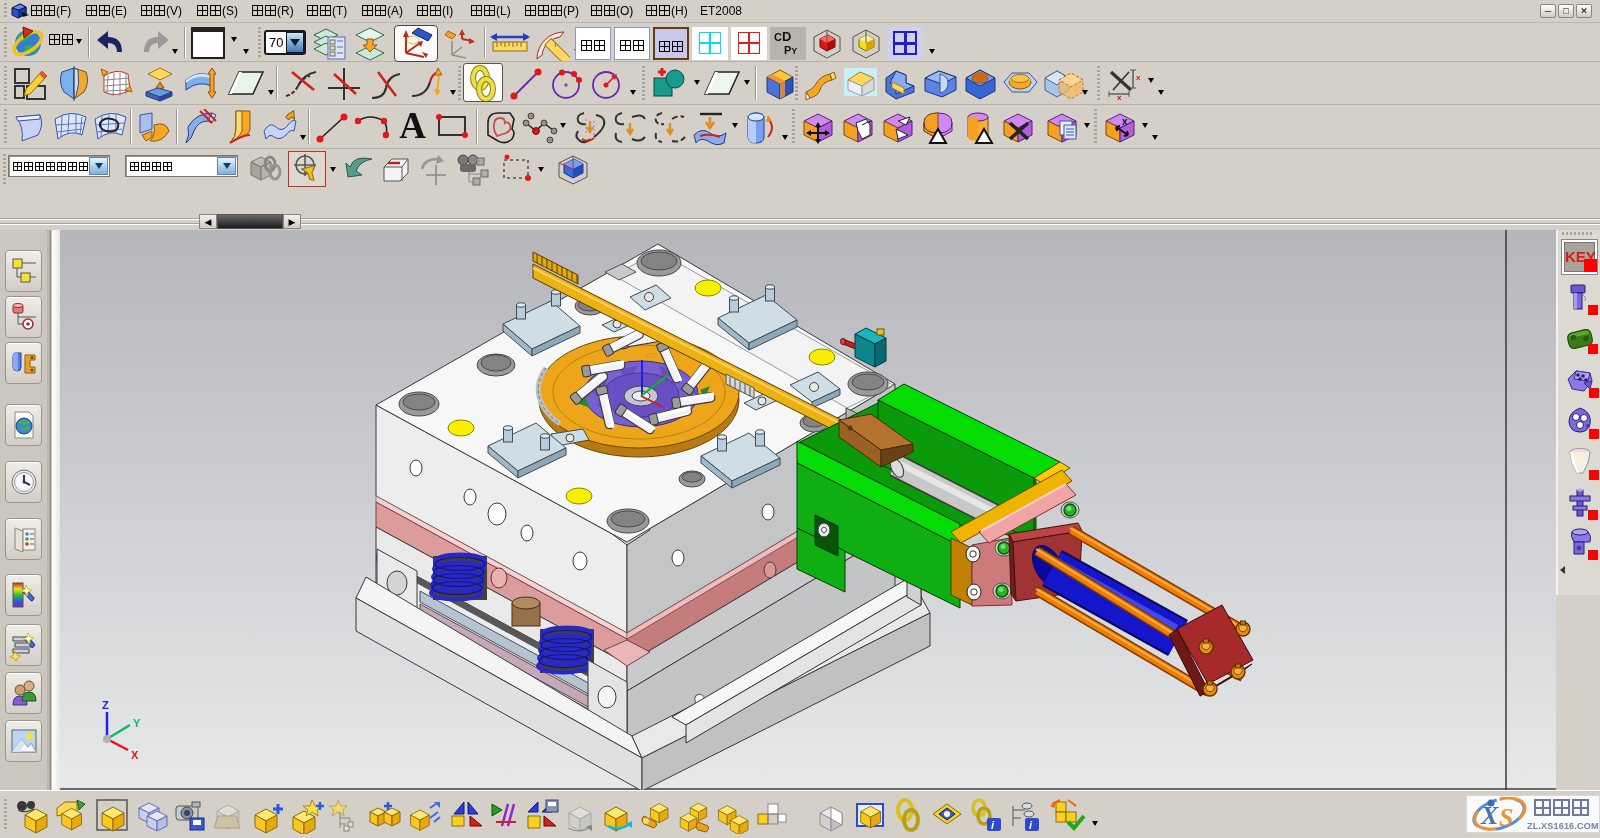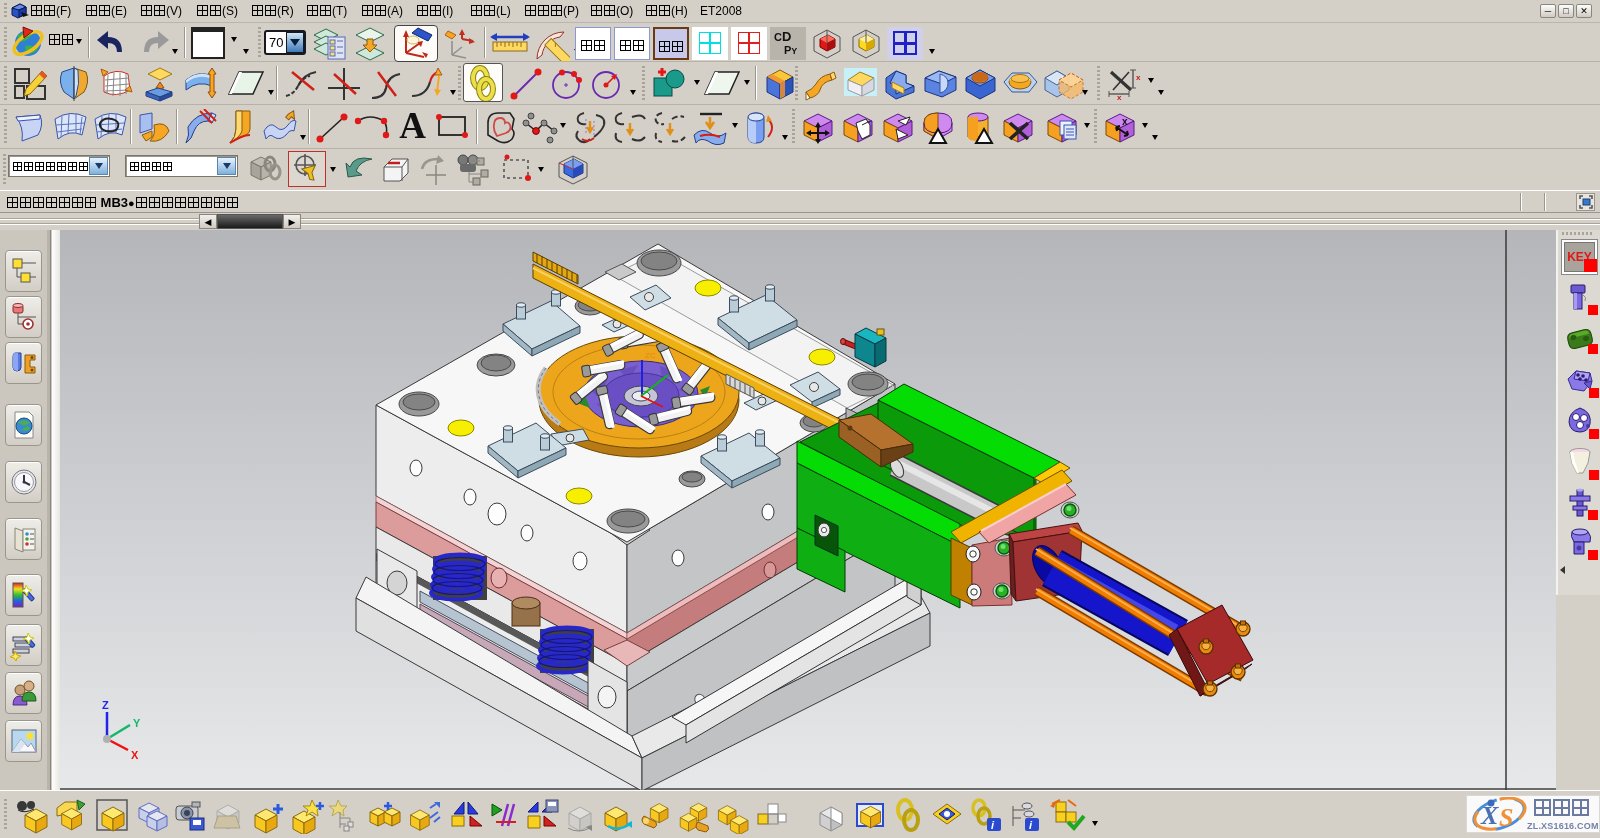--- a/index.html
+++ b/index.html
@@ -597,31 +597,20 @@
         <circle cx="8" cy="4" r="2.5" fill="#e01818"></circle>
       </svg>
 <div class="dar" style="left:538px;top:18px;"></div>
 <svg class="abs" style="left:554px;top:2px" width="38" height="38" viewBox="0 0 38 38">
         <polygon points="5,12 19,5 33,12 33,26 19,33 5,26" fill="none" stroke="#555"></polygon>
         <polygon points="10,13 20,8 29,13 29,22 19,27 10,22" fill="#3a6ae0" stroke="#1a3480"></polygon>
         <polygon points="10,13 20,8 29,13 19,18" fill="#7a9ef0"></polygon>
         <polygon points="19,18 29,13 29,22 19,27" fill="#2a4ab8"></polygon>
         <line x1="19" y1="5" x2="19" y2="18" stroke="#555"></line>
         <line x1="5" y1="12" x2="19" y2="18" stroke="#c03038"></line>
-      </svg>
-</div>
-<div id="prompt">
-<div class="abs" style="left:6px;top:4px;font-size:13px;font-weight:bold;">
-<i class="k b"></i><i class="k b"></i><i class="k b"></i><i class="k b"></i><i class="k b"></i><i class="k b"></i><i class="k b"></i>&nbsp;MB3<span style="font-size:11px">●</span><i class="k b"></i><i class="k b"></i><i class="k b"></i><i class="k b"></i><i class="k b"></i><i class="k b"></i><i class="k b"></i><i class="k b"></i></div>
-<div class="sep" style="left:1520px;top:2px;height:18px;"></div>
-<div class="sep" style="left:1544px;top:2px;height:18px;"></div>
-<div class="abs" style="left:1576px;top:2px;width:19px;height:18px;background:#e8e5df;border:1px solid #9a968c;"></div>
-<svg class="abs" style="left:1579px;top:4px" width="14" height="14" viewBox="0 0 14 14">
-        <path d="M1 4 L1 1 L4 1 M10 1 L13 1 L13 4 M13 10 L13 13 L10 13 M4 13 L1 13 L1 10" fill="none" stroke="#555" stroke-width="1.6"></path>
-        <rect x="4" y="4" width="7" height="6" fill="#3a78c8" stroke="#16447a"></rect>
       </svg>
 </div>
 <div id="strip">
 <div class="abs" style="left:0;top:5px;width:1600px;height:2px;border-top:1px solid #a8a49c;border-bottom:1px solid #fff;"></div>
 <div class="abs" style="left:0;top:10px;width:1600px;height:2px;border-top:1px solid #a8a49c;border-bottom:1px solid #fff;"></div>
 <div class="abs" style="left:199px;top:1px;width:18px;height:15px;background:linear-gradient(#f2f0ec,#cfcbc3);border:1px solid #8a867c;text-align:center;font-size:9px;line-height:14px;">◀</div>
 <div class="abs" style="left:217px;top:1px;width:66px;height:15px;background:linear-gradient(#6a6a6a,#1a1a1a);border:1px solid #555;"></div>
 <div class="abs" style="left:283px;top:1px;width:18px;height:15px;background:linear-gradient(#f2f0ec,#cfcbc3);border:1px solid #8a867c;text-align:center;font-size:9px;line-height:14px;">▶</div>
 </div>
 <div id="main">
@@ -1032,21 +1021,21 @@
           <circle cx="21" cy="11" r="3.5" fill="#ffe030"></circle>
           <polygon points="3,27 12,14 19,22 22,18 27,27" fill="#f8f8fc" stroke="#99a"></polygon>
           <polygon points="3,27 12,14 16,19 10,27" fill="#d8e4f0"></polygon>
         </svg>
       </div>
 </div>
 <div id="rightbar">
 <div class="abs" style="left:1556px;top:230px;width:44px;height:365px;background:#dcd9d3;border-left:2px solid #f4f2ee;"></div>
 <div class="grip" style="left:1562px;top:232px;width:32px;height:3px;background:repeating-linear-gradient(90deg,#a9a49a 0 2px,#dcd9d3 2px 4px);"></div>
 <div class="abs" style="left:1561px;top:239px;width:37px;height:36px;background:#fff;border:1px solid #888;"></div>
-<div class="abs" style="left:1564px;top:242px;width:31px;height:30px;background:#a8a49c;border:1px solid #777;color:#e01818;font-weight:bold;font-size:12px;text-align:center;line-height:28px;">KEY</div>
+<div class="abs" style="left:1564px;top:242px;width:31px;height:30px;background:#a8a49c;border:1px solid #777;color:#e01818;font-weight:bold;font-size:15px;text-align:center;line-height:28px;">KEY</div>
 <div class="rsq" style="left:1584px;top:259px;width:13px;height:13px;"></div>
 <div class="pbtn" style="top:279px;">
         <svg width="30" height="34" viewBox="0 0 30 34">
           <rect x="6" y="4" width="14" height="8" rx="1" fill="#6a5ad0" stroke="#2a1a70"></rect>
           <rect x="9" y="12" width="8" height="16" fill="#7a6ae0" stroke="#2a1a70"></rect>
           <path d="M9 12 L12 12 L12 28 L9 28 Z" fill="#a89af4"></path>
           <path d="M18 14 Q22 16 20 20" fill="none" stroke="#8a8a8a"></path>
         </svg>
         <div class="rsq" style="left:26px;top:26px;"></div>
       </div>

